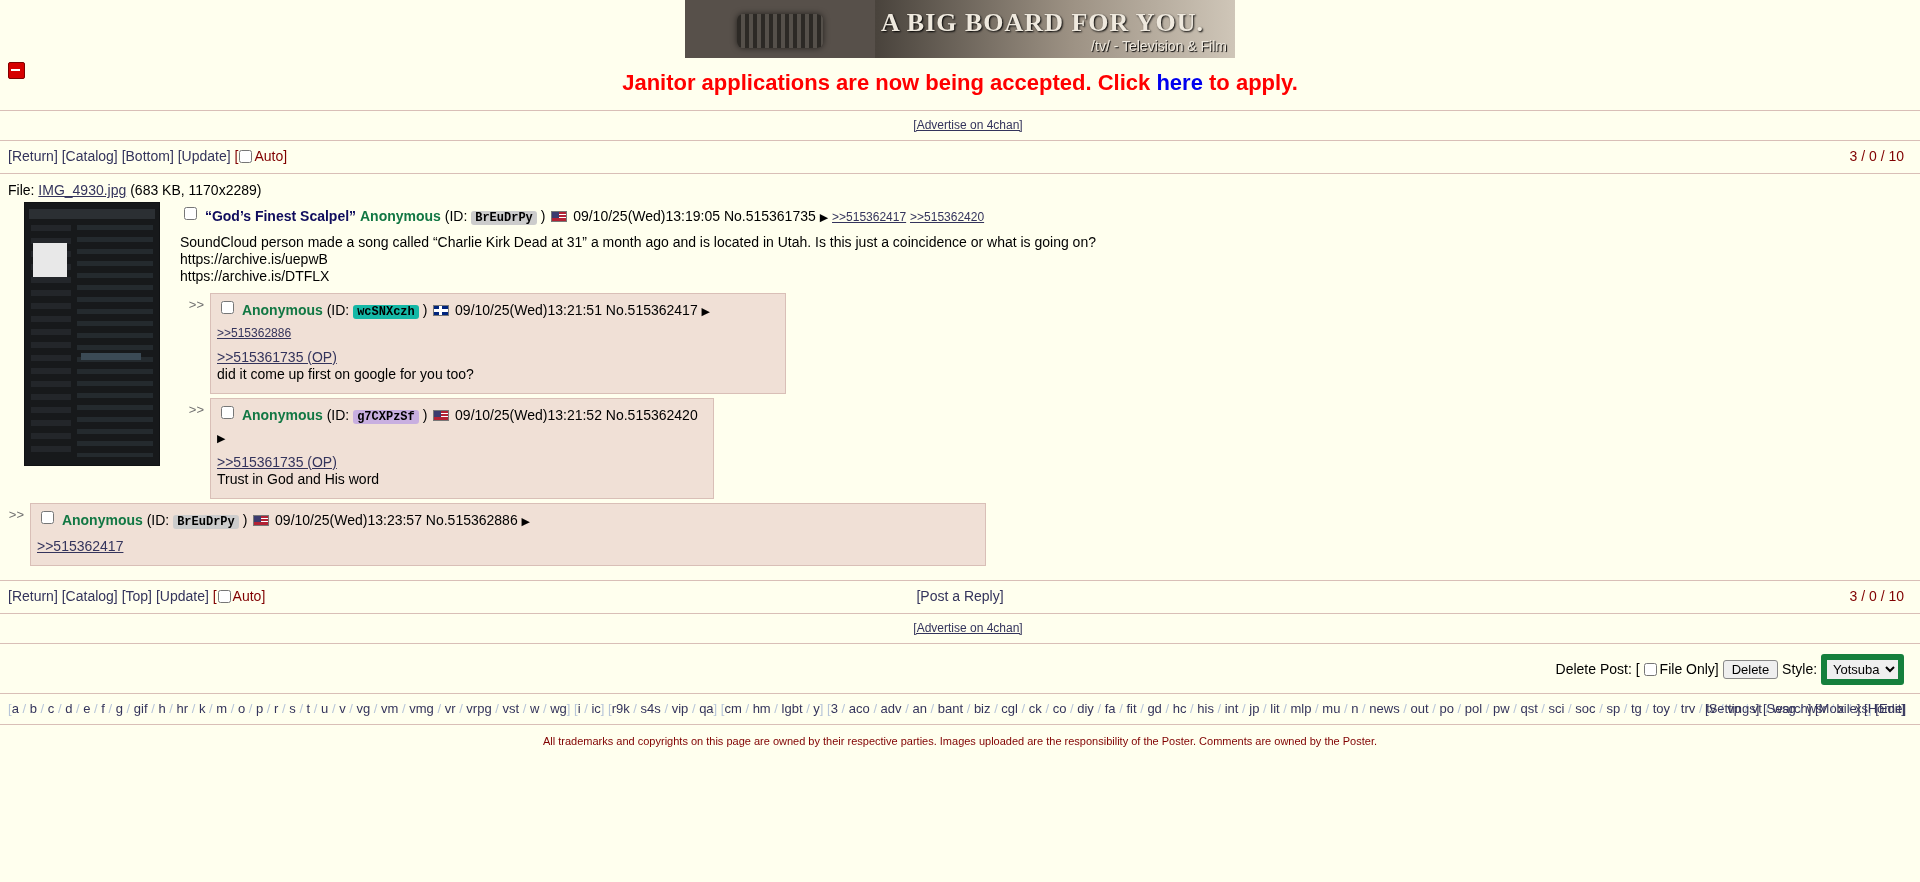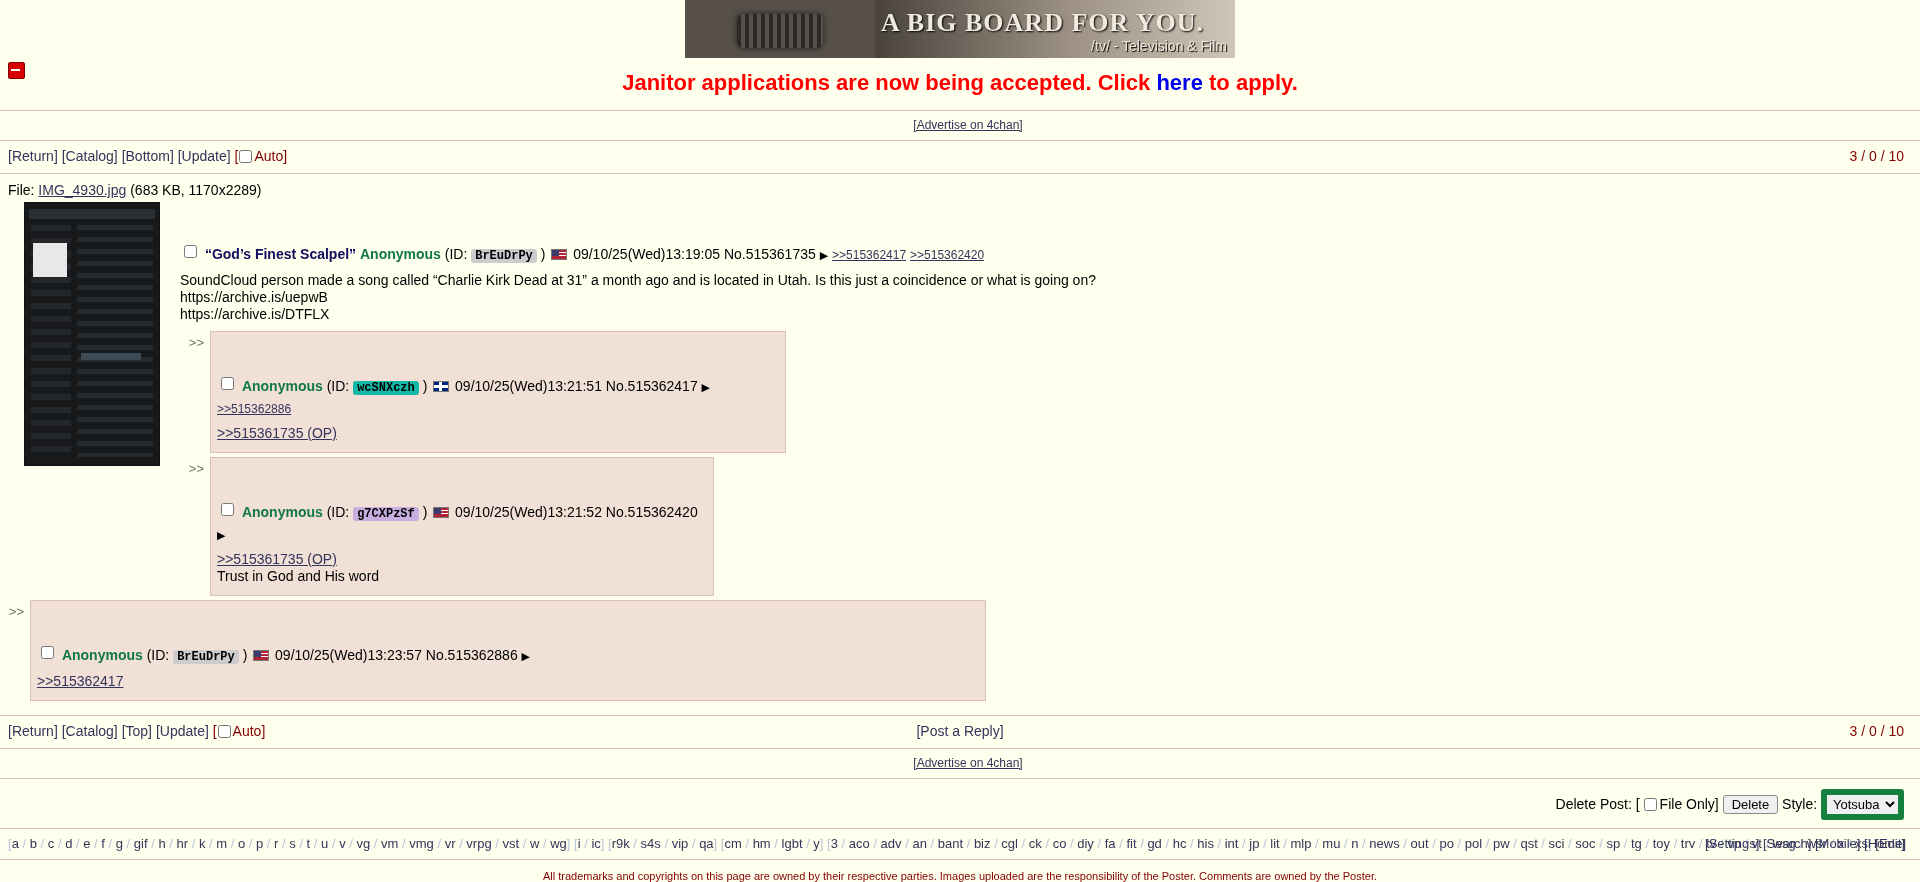--- a/index.html
+++ b/index.html
@@ -157,21 +157,21 @@
   }
   .file-thumb .art {
     position:absolute; left:8px; top:40px; width:34px; height:34px;
     background:#e8e8e8;
   }
   .file-thumb .hi {
     position:absolute; left:56px; top:150px; width:60px; height:7px;
     background:#3b4a55;
   }
 
-  .post-head { font-size: 14px; color: #000; line-height: 20px; margin-top: 38px; }
+  .post-head { font-size: 14px; color: #000; line-height: 20px; }
   .subject { color: #0F0C5D; font-weight: bold; }
   .name { color: #117743; font-weight: bold; }
   .posteruid {
     background: #CCCCCC;
     border-radius: 3px;
     padding: 0 4px;
     color: #000;
     font-size: 12px;
     font-weight: bold;
     font-family: "Liberation Mono", monospace;
@@ -367,20 +367,21 @@
               <span class="posteruid uid-a">wcSNXczh</span>
               <span>)</span>
               <span class="flag flag-gb"></span>
               <span>09/10/25(Wed)13:21:51</span>
               <span class="postnum">No.515362417</span>
               <span class="reply-arrow">▶</span>
               <a href="#" class="backlink">&gt;&gt;515362886</a>
             </div>
             <div class="postmsg">
               <div><a href="#" class="quotelink">&gt;&gt;515361735 (OP)</a></div>
+              <div>did it come up first on google for you too?</div>
             </div>
           </div>
         </div>
 
         <div class="reply-wrap">
           <div class="reply-marker">&gt;&gt;</div>
           <div class="postreply" style="width:488px">
             <div class="post-head">
               <input type="checkbox" class="opcheck" style="">
               <span class="name">Anonymous</span>

